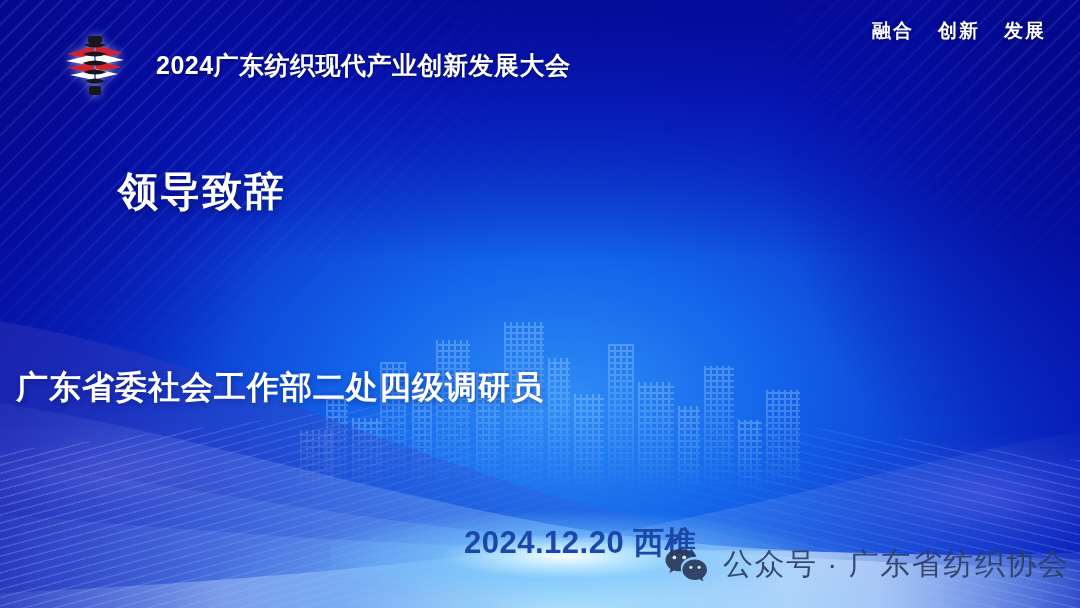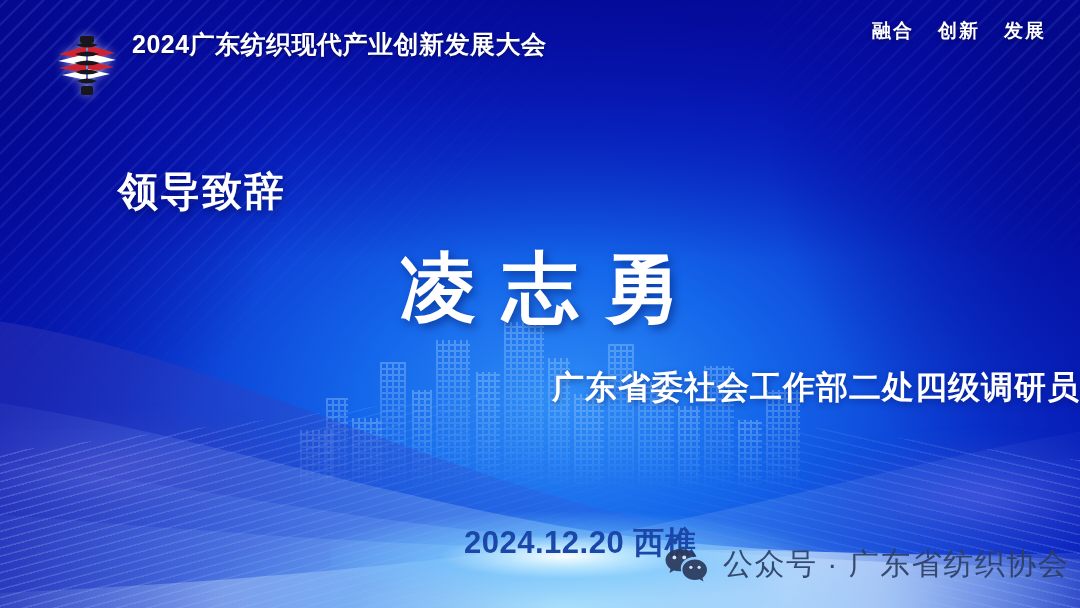--- a/index.html
+++ b/index.html
@@ -102,21 +102,21 @@
     background:radial-gradient(ellipse 220px 60px at 35% 50%, rgba(120,110,235,.55) 0%, rgba(80,80,210,.22) 55%, transparent 100%);
     filter:blur(6px);
   }
   .purple-haze-r{
     position:absolute; right:-30px; top:430px; width:360px; height:130px;
     background:radial-gradient(ellipse 190px 62px at 65% 50%, rgba(110,105,230,.45) 0%, rgba(75,78,205,.18) 58%, transparent 100%);
     filter:blur(7px);
   }
 
   
-  .header{ position:absolute; left:56px; top:30px; display:flex; gap:14px; }
+  .header{ position:absolute; left:64px; top:30px; display:flex; align-items:center; gap:30px; }
   .logo{ width:62px; height:72px; position:relative; filter:drop-shadow(0 0 5px rgba(255,255,255,.5)); }
   .head-text{ line-height:1.18; }
   .head-line{
     font-size:25px; font-weight:bold; color:#ffffff; letter-spacing:.5px; white-space:nowrap;
     text-shadow:0 1px 3px rgba(0,0,10,.5);
   }
   .slogan{
     position:absolute; right:34px; top:18px;
     font-size:19px; font-weight:bold; color:#ffffff; letter-spacing:2px;
     text-shadow:0 1px 4px rgba(0,0,20,.45);
@@ -130,22 +130,22 @@
     text-shadow:2px 3px 7px rgba(0,10,70,.55);
   }
   .speaker-name{
     position:absolute; left:0; right:0; top:238px;
     text-align:center;
     font-size:76px; font-weight:bold; color:#ffffff;
     letter-spacing:26px; text-indent:26px;
     text-shadow:3px 4px 9px rgba(0,15,90,.50);
   }
   .speaker-title{
-    position:absolute; left:8px; right:0; top:366px;
-    text-align:right;
+    position:absolute; left:16px; right:0; top:366px;
+    text-align:left;
     font-size:32px; font-weight:bold; color:#ffffff; letter-spacing:1px;
     text-shadow:1px 2px 6px rgba(0,15,90,.45);
   }
 
   
   .event-meta{
     position:absolute; left:464px; top:522px;
     font-size:31px; font-weight:bold; color:#1b47a8; letter-spacing:.5px;
     white-space:nowrap;
   }
@@ -261,21 +261,20 @@
     </div>
   </div>
 
   <div class="slogan">
     <span>融合</span>
     <span>创新</span>
     <span>发展</span>
   </div>
 
   <div class="section-label">领导致辞</div>
-  <div class="speaker-name">凌志勇</div>
   <div class="speaker-title">广东省委社会工作部二处四级调研员</div>
 
   <div class="event-meta">2024.12.20 西樵</div>
 
   <div class="wechat-bar">
     <div class="wechat-icon">
       <svg viewBox="0 0 46 36" width="46" height="36">
         <g fill="#2b3a5c" opacity="0.93">
           <path d="M15.5 2 C7.5 2 1.5 7 1.5 13.2 c0 3.5 2 6.6 5.1 8.7 l-1.2 4 4.5 -2.4 c1.7 .5 3.6 .8 5.6 .8 .6 0 1.2 0 1.8 -.1 -.3 -1 -.5 -2 -.5 -3 0 -6.4 6.3 -11.4 14.1 -11.4 .5 0 1 0 1.5 .1 C31.1 5.5 24 2 15.5 2 Z"></path>
           <circle cx="10.4" cy="10.4" r="1.9" fill="#dbe6f7"></circle>

